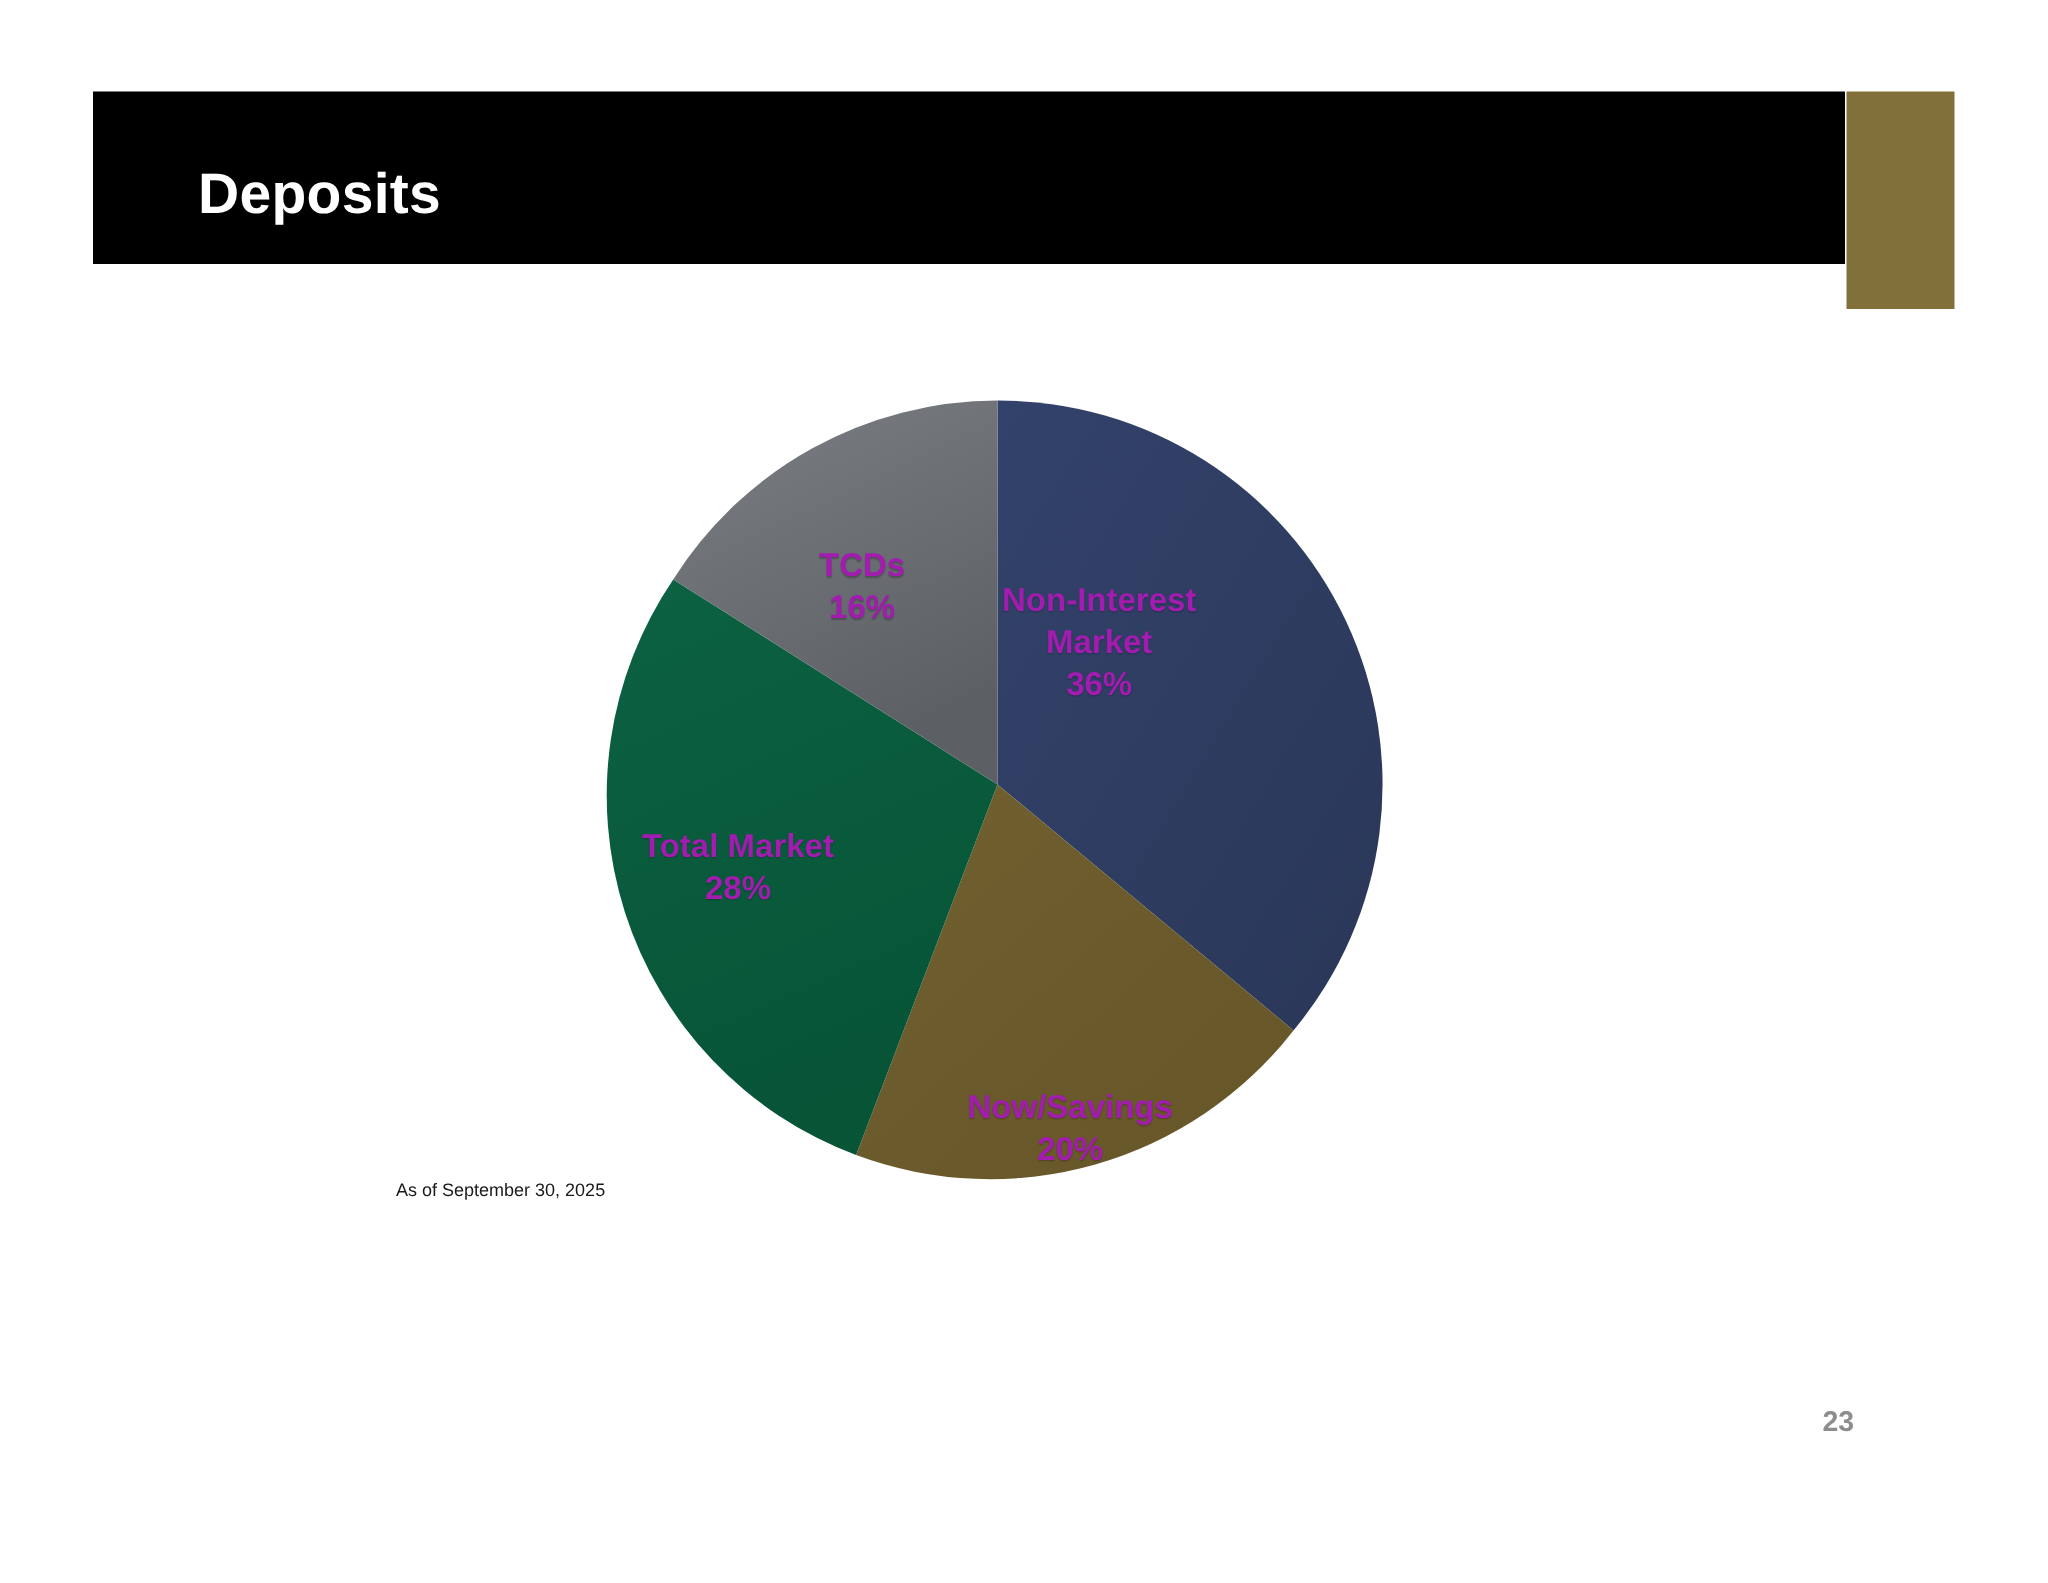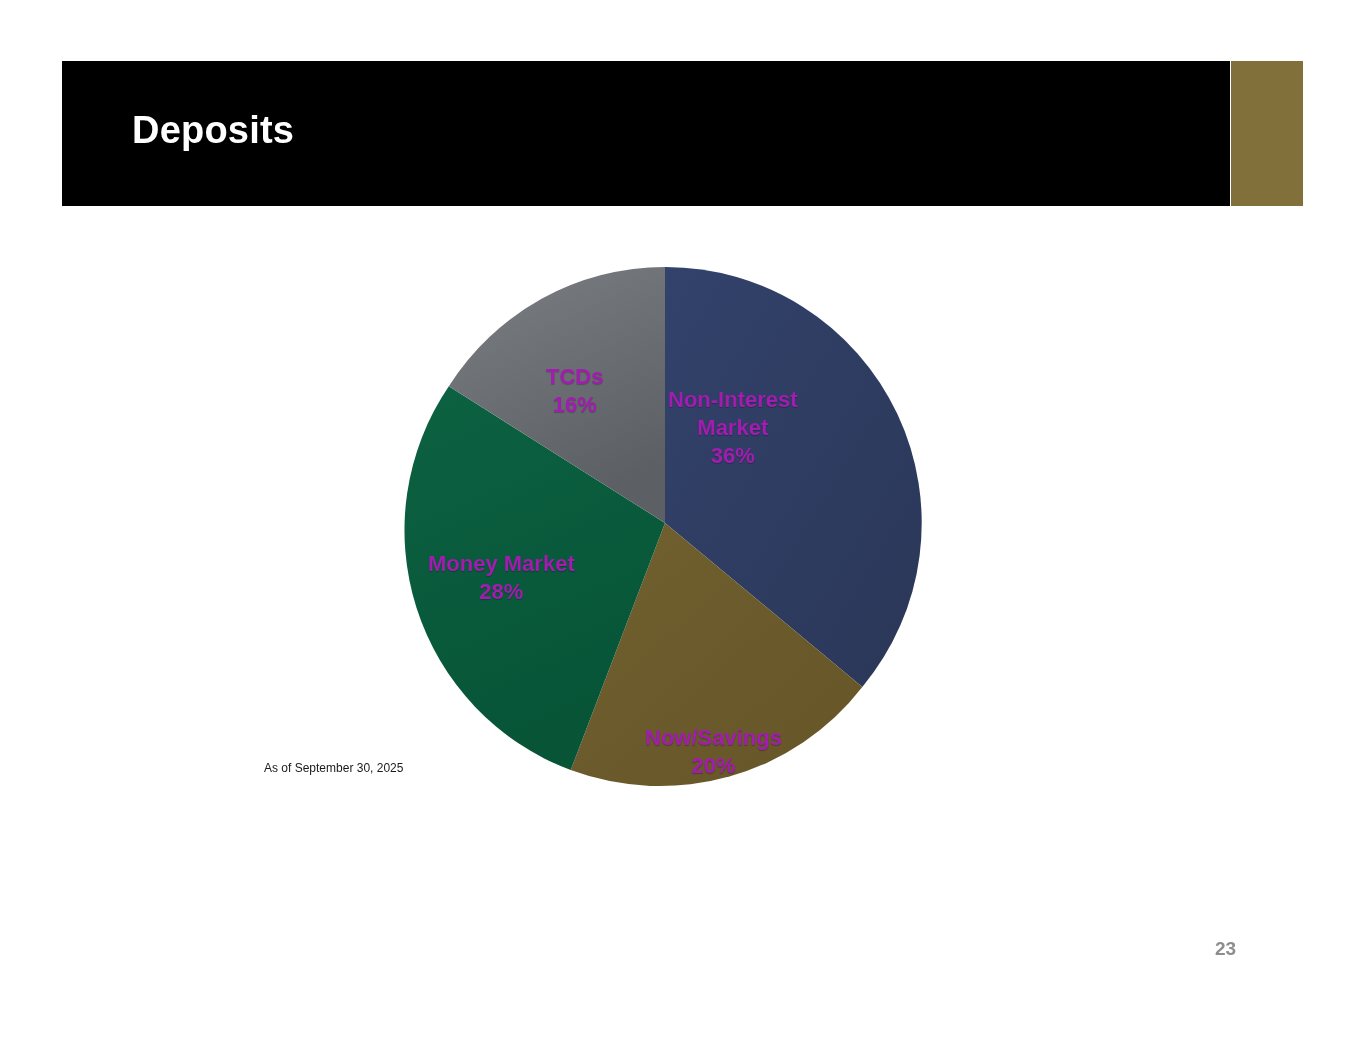--- a/index.html
+++ b/index.html
@@ -14,21 +14,21 @@
     overflow: hidden;
     font-family: "Liberation Sans", sans-serif;
   }
 
   
   #header-band {
     position: absolute;
     left: 62px;
     top: 61px;
     width: 1168px;
-    height: 145px;
+    height: 115px;
     background: #000000;
   }
   #slide-title {
     position: absolute;
     left: 70px;
     top: 50px;
     font-size: 38px;
     font-weight: bold;
     color: #ffffff;
     letter-spacing: 0.2px;
@@ -59,21 +59,21 @@
     font-family: "DejaVu Sans", sans-serif;
     font-size: 19px;
     font-weight: bold;
     color: #141414;
     white-space: nowrap;
     letter-spacing: -0.3px;
   }
   #as-of-note {
     position: absolute;
     left: 264px;
-    top: 761px;
+    top: 786px;
     font-size: 12px;
     font-weight: normal;
     color: #1a1a1a;
     white-space: nowrap;
   }
 
   #pie-svg {
     position: absolute;
     left: 400px;
     top: 258px;
@@ -149,21 +149,21 @@
     <div>Market</div>
     <div>36%</div>
   </div>
 
   <div class="slice-label" id="label-now-savings">
     <div>Now/Savings</div>
     <div>20%</div>
   </div>
 
   <div class="slice-label" id="label-money-market">
-    <div>Money Market</div>
+    <div>Total Market</div>
     <div>28%</div>
   </div>
 
   <div class="slice-label" id="label-tcds">
     <div>TCDs</div>
     <div>16%</div>
   </div>
 
   <div id="as-of-note">As of September 30, 2025</div>
 </div>

